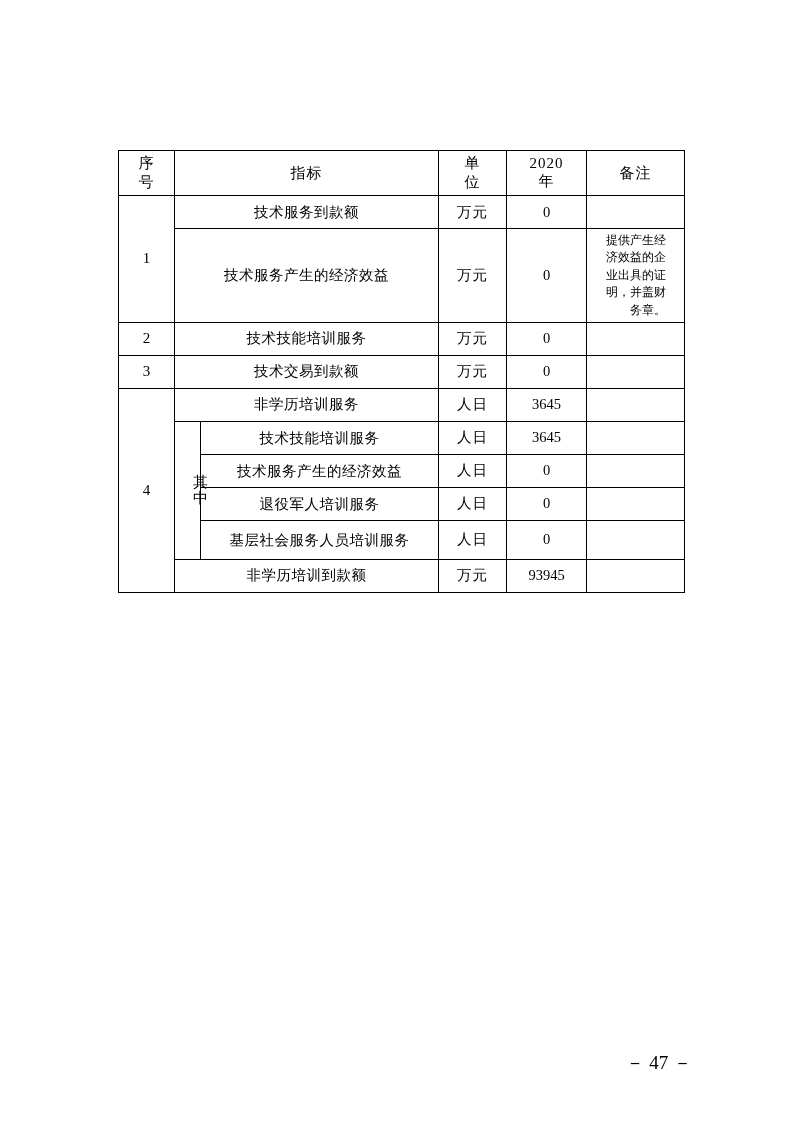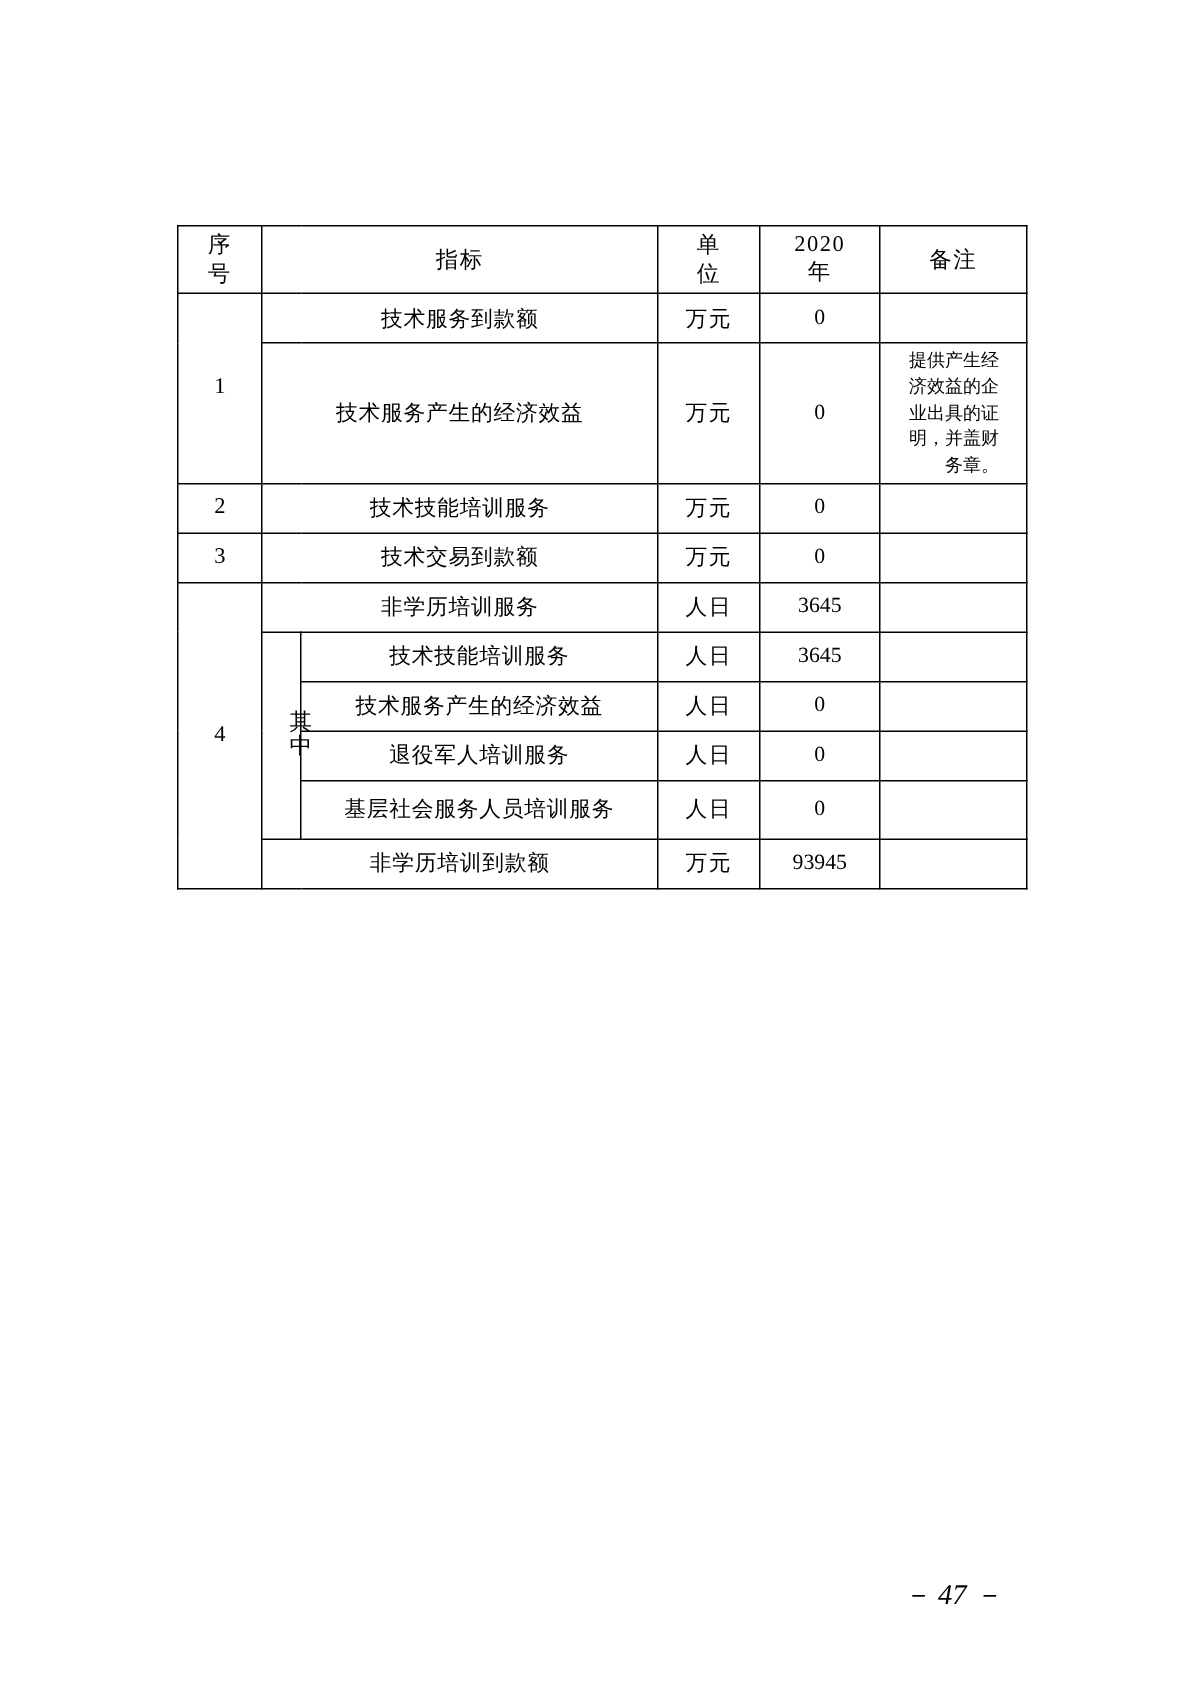--- a/index.html
+++ b/index.html
@@ -98,23 +98,22 @@
     position: absolute;
     left: 0;
     right: 0;
     top: 1050px;
     text-align: center;
     font-size: 19px;
     padding-right: 0px;
   }
   .page-number .pn-wrap {
     position: absolute;
-    right: 132px;
+    right: 108px;
     white-space: nowrap;
-    font-style: italic;
   }
 </style>
 </head>
 <body>
 
 <div class="page">
 
 
   <table class="data-table">
     <colgroup>

